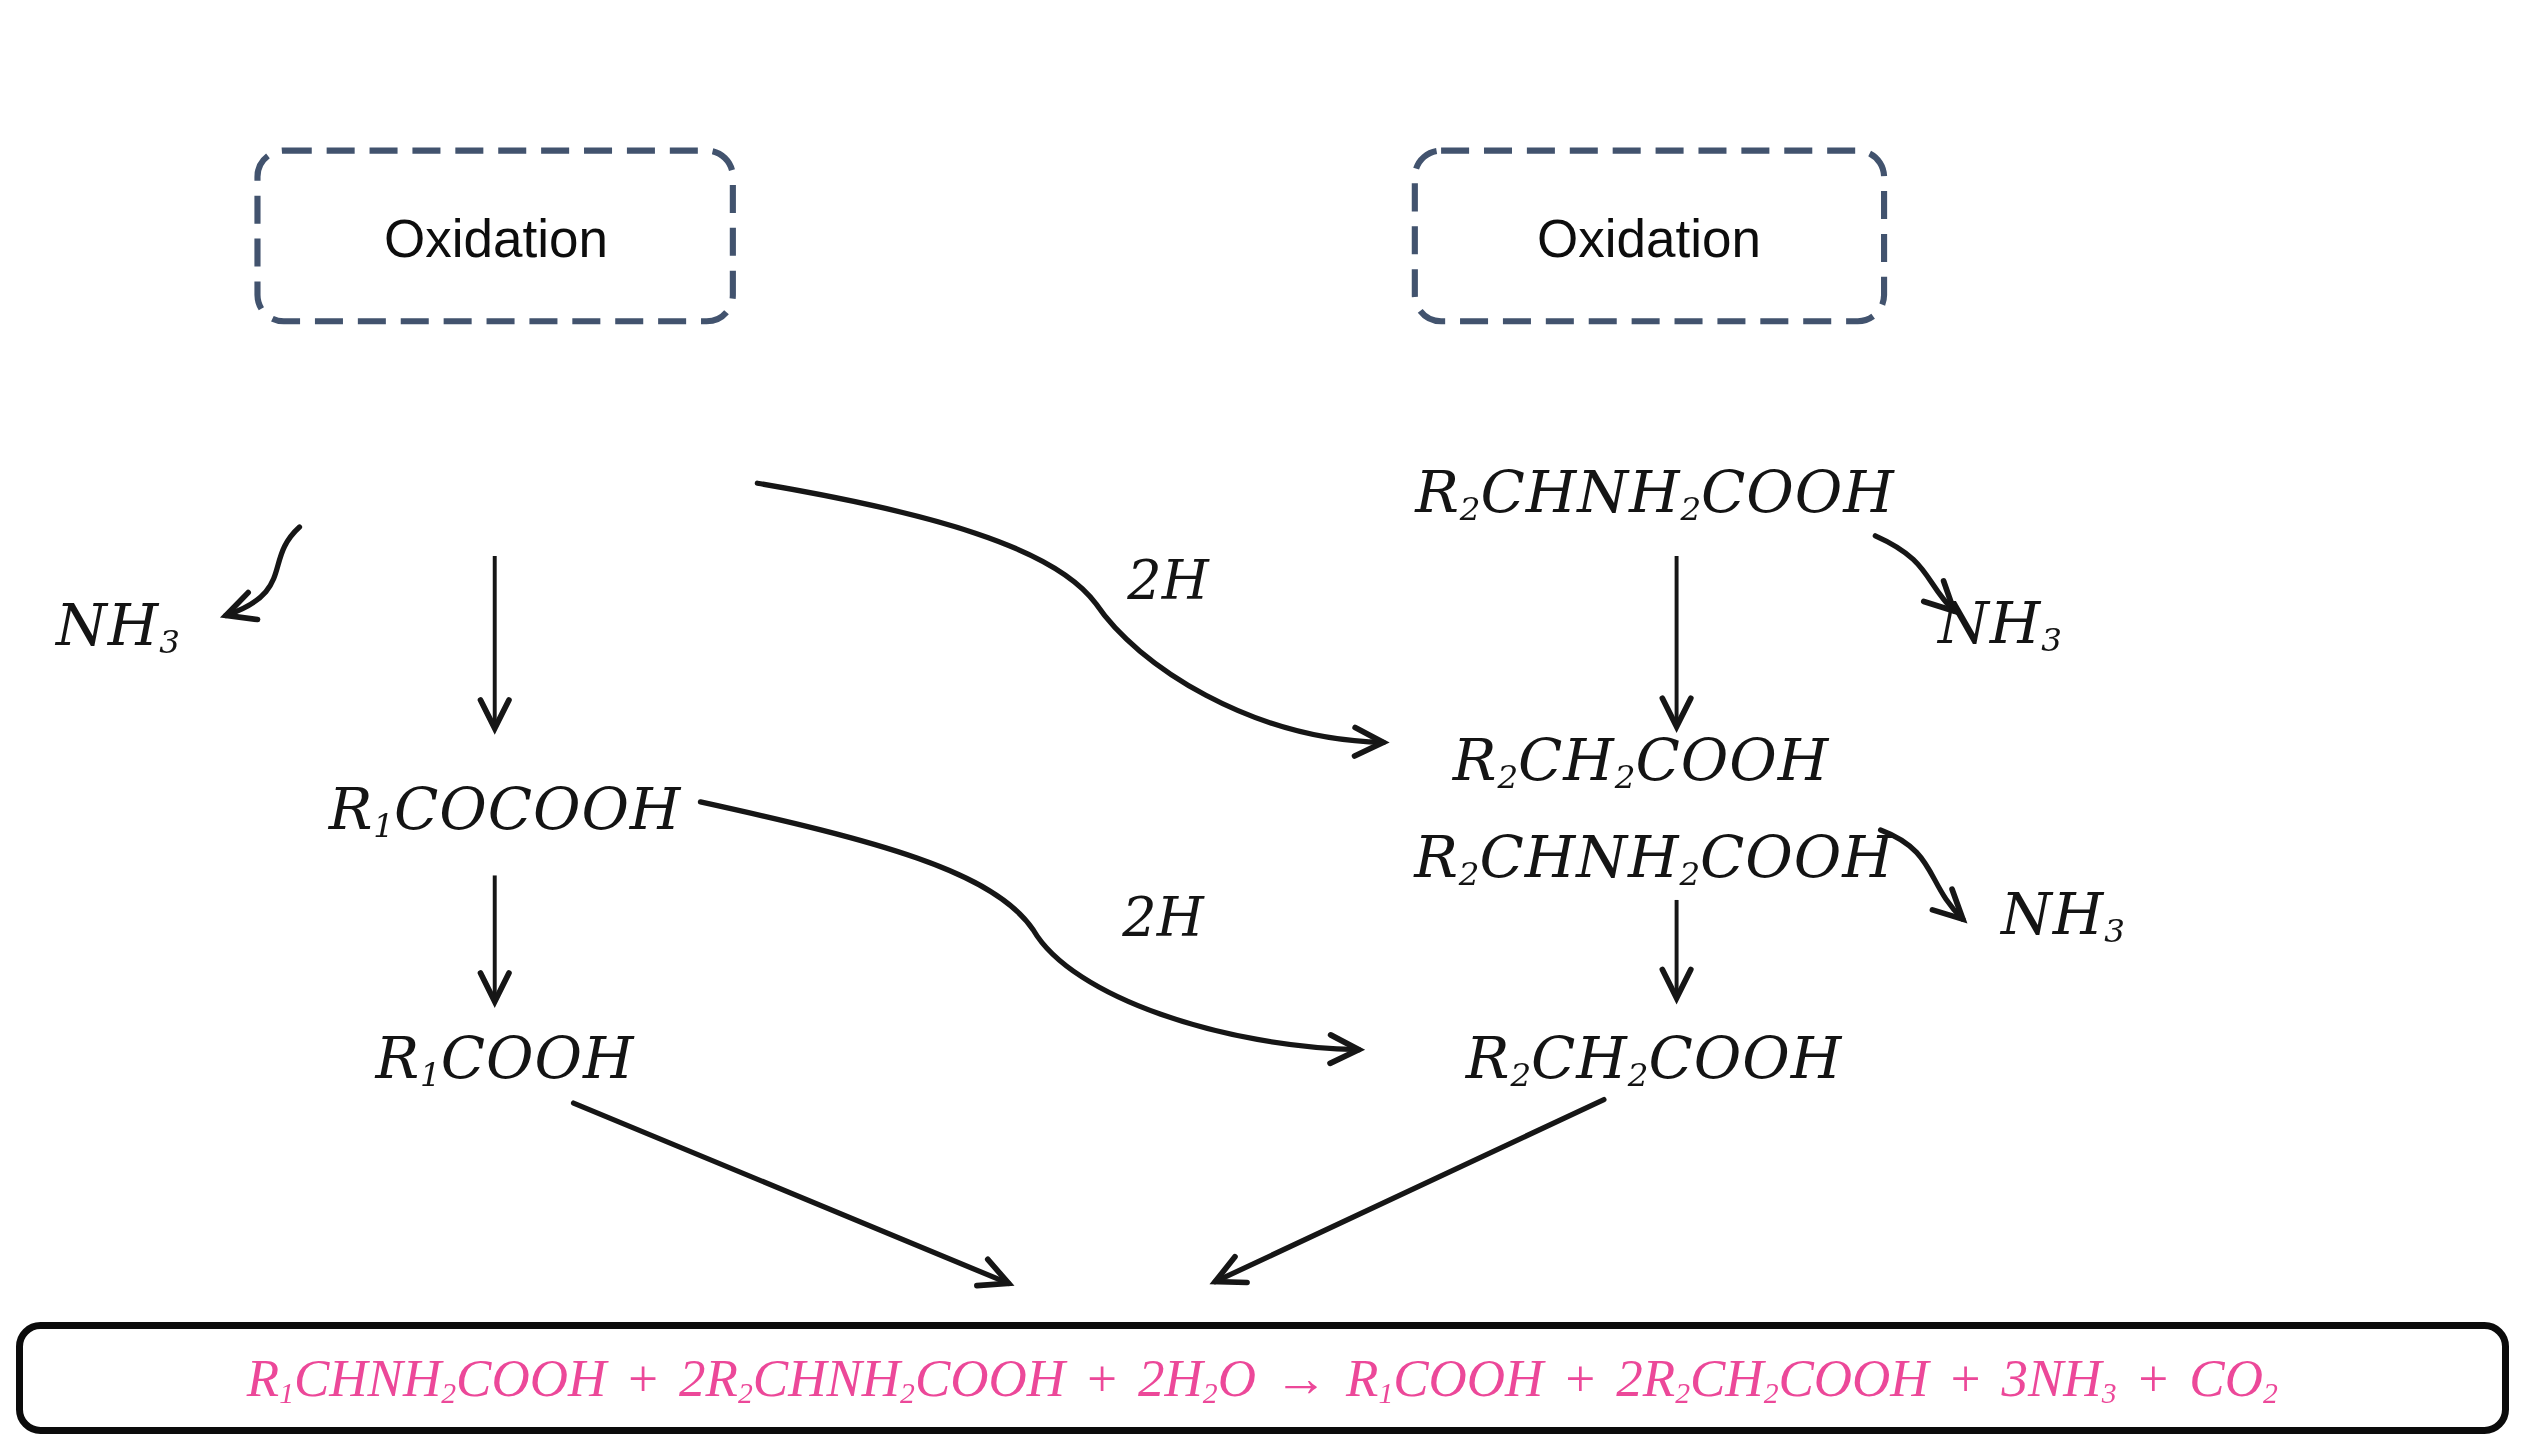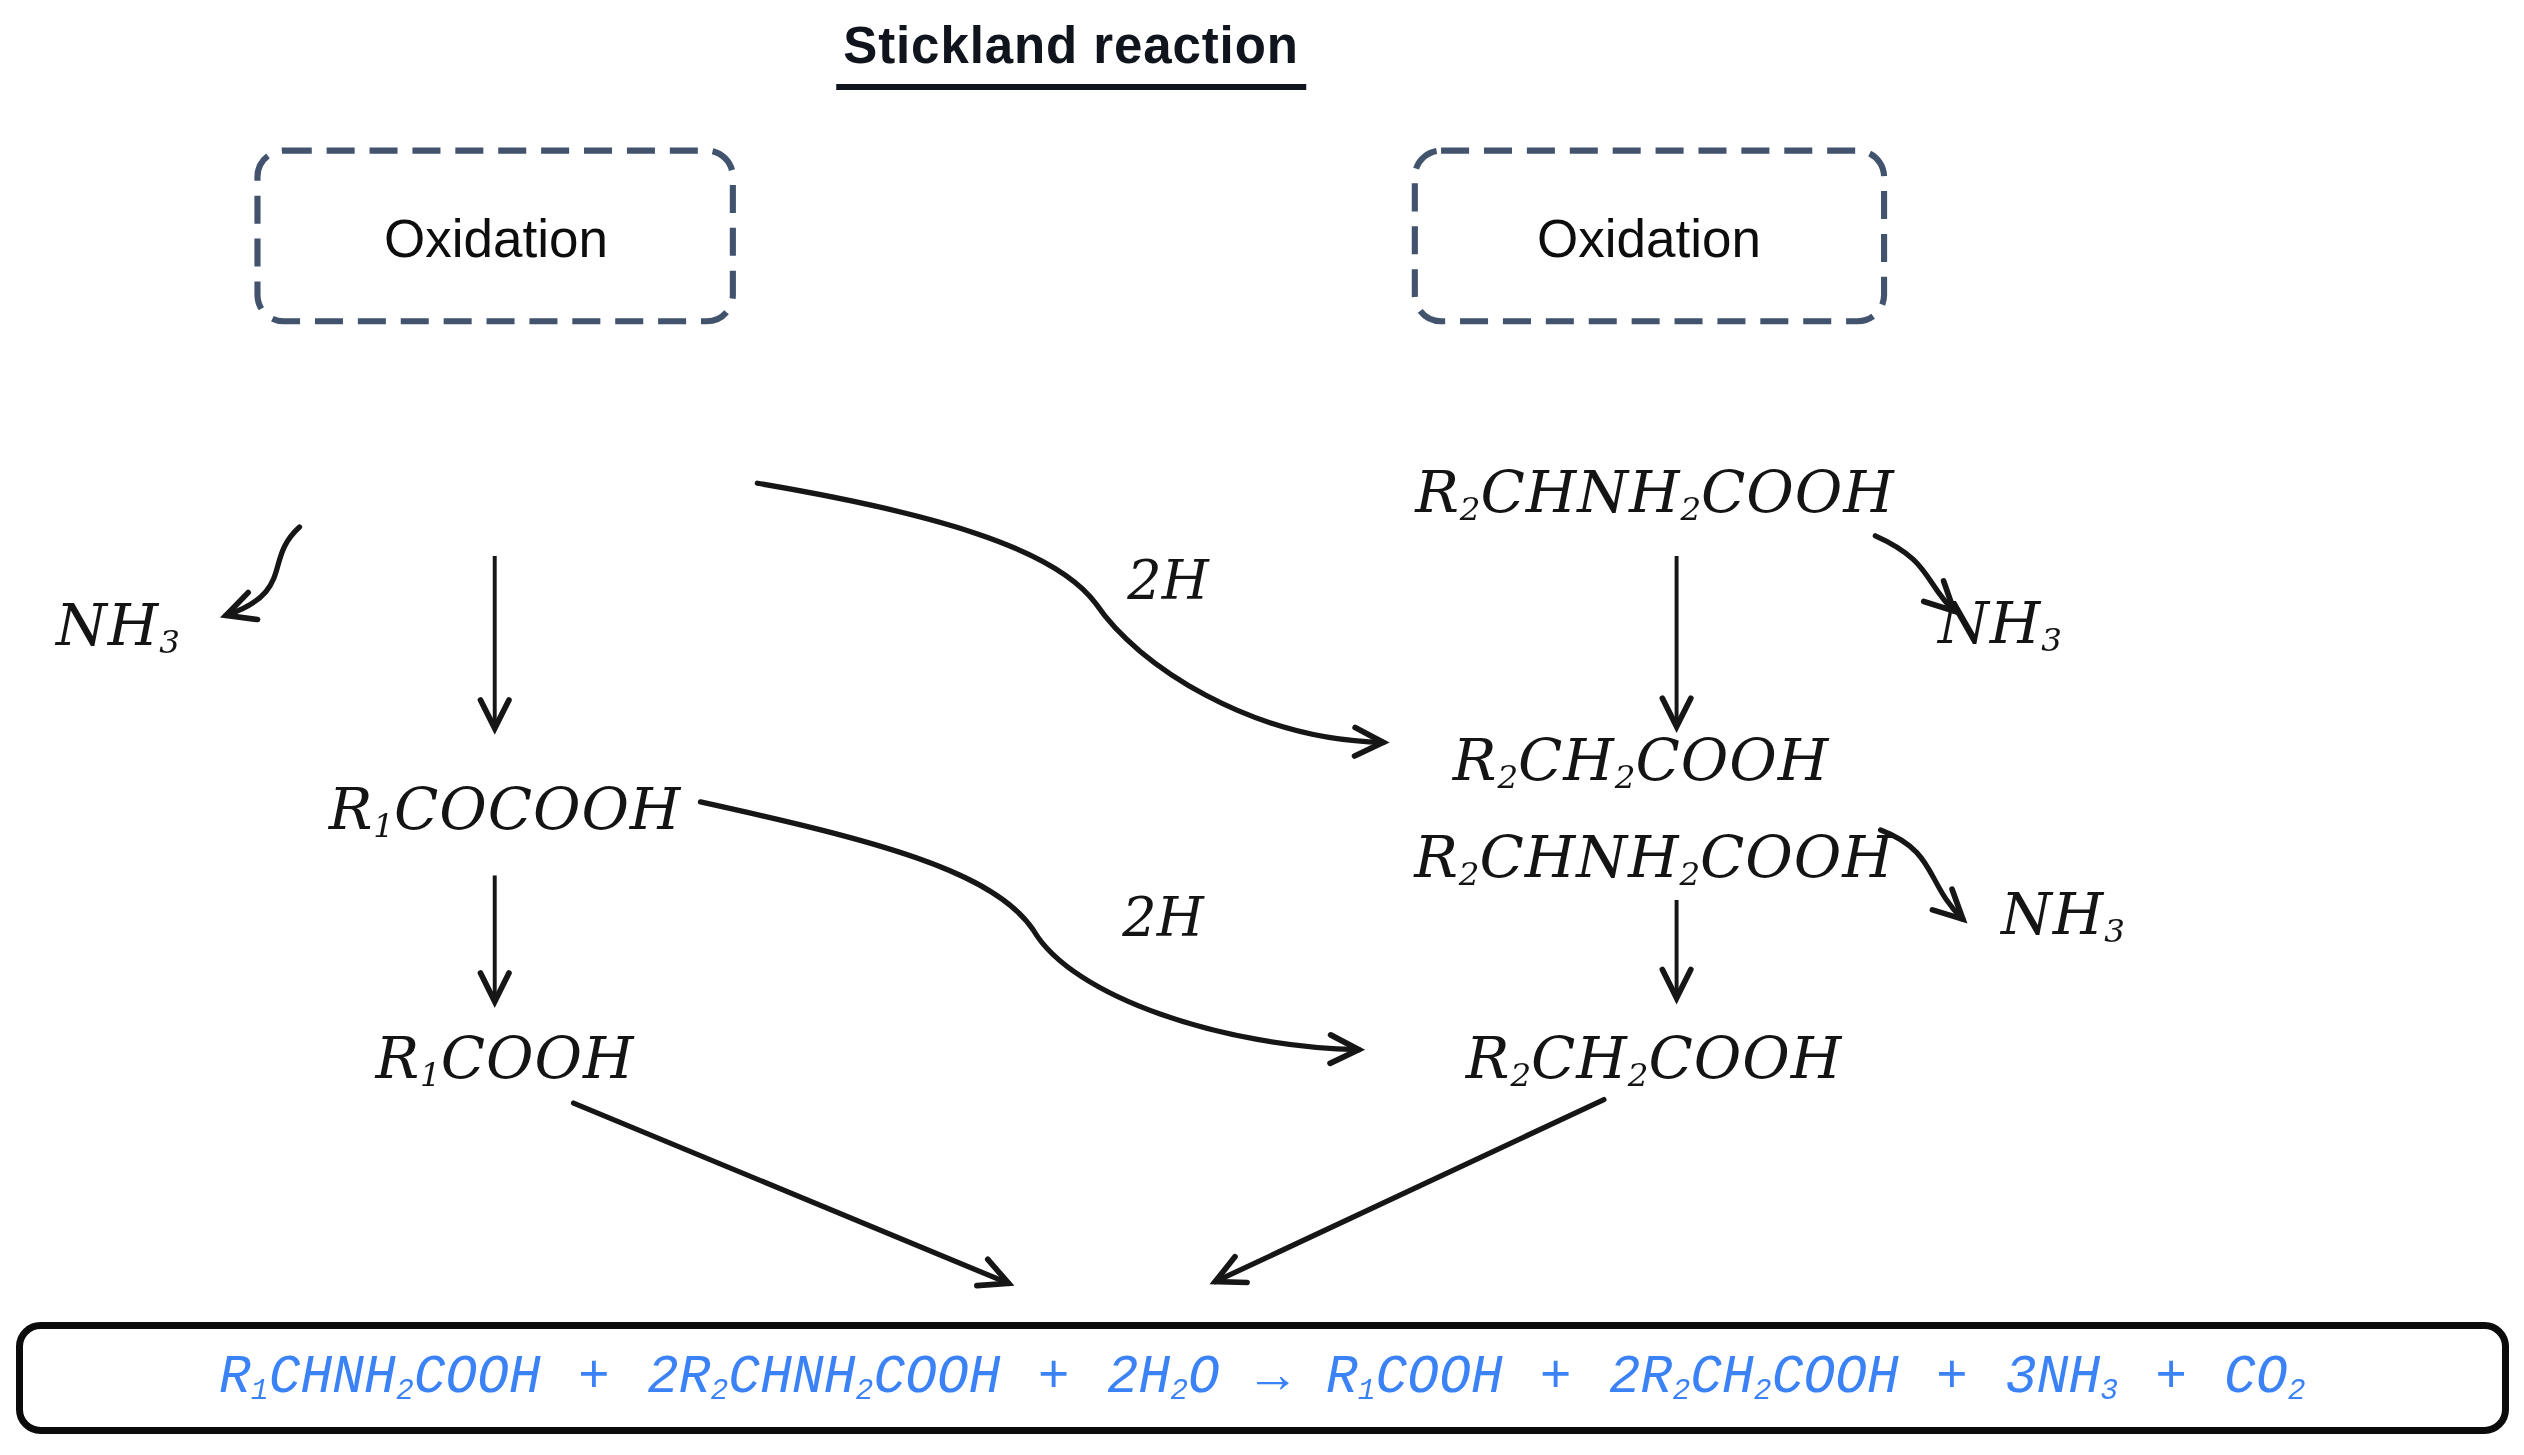--- a/index.html
+++ b/index.html
@@ -89,24 +89,24 @@
     left: 15.8px; top: 1322px;
     width: 2493px; height: 112px;
     box-sizing: border-box;
     border: 7px solid #0b0b0b;
     border-radius: 24.5px;
     display: flex;
     align-items: center;
     justify-content: center;
   }
   .equation-text {
-    font-family: Liberation Mono, monospace;
+    font-family: Liberation Serif, serif;
     font-style: italic;
     font-size: 53px;
-    color: #3b82f6;
+    color: #ec4899;
     white-space: nowrap;
     word-spacing: 5.3px;
   }
   .equation-text sub {
     font-size: 56%;
     line-height: 0;
     vertical-align: -0.24em;
   }
 </style>
 </head>
@@ -133,21 +133,20 @@
 
     <path d="M 2142 612 C 2205 640, 2198 665, 2232 698" fill="none" stroke="#161616" stroke-width="6" stroke-linecap="round" marker-end="url(#ah)"></path>
     <path d="M 1915 635 L 1915 830" fill="none" stroke="#161616" stroke-width="4.5" marker-end="url(#ah)"></path>
     <path d="M 2148 948 C 2212 972, 2200 1010, 2242 1050" fill="none" stroke="#161616" stroke-width="6" stroke-linecap="round" marker-end="url(#ah)"></path>
     <path d="M 1915 1028 L 1915 1140" fill="none" stroke="#161616" stroke-width="4.5" marker-end="url(#ah)"></path>
 
     <path d="M 655 1260 L 1152 1466" fill="none" stroke="#161616" stroke-width="6" stroke-linecap="round" marker-end="url(#ah)"></path>
     <path d="M 1832 1256 L 1388 1464" fill="none" stroke="#161616" stroke-width="6" stroke-linecap="round" marker-end="url(#ah)"></path>
   </svg>
 
-  <div class="title">Stickland reaction</div>
 
   <div class="box-label" id="oxidation-label">Oxidation</div>
   <div class="box-label" id="reduction-label">Oxidation</div>
 
   <div class="formula" id="f-r1-keto"><span>R</span><sub>1</sub><span>COCOOH</span></div>
   <div class="formula" id="f-r1-fatty"><span>R</span><sub>1</sub><span>COOH</span></div>
   <div class="formula" id="f-r2-amino-t"><span>R</span><sub>2</sub><span>CHNH</span><sub>2</sub><span>COOH</span></div>
   <div class="formula" id="f-r2-fatty-t"><span>R</span><sub>2</sub><span>CH</span><sub>2</sub><span>COOH</span></div>
   <div class="formula" id="f-r2-amino-m"><span>R</span><sub>2</sub><span>CHNH</span><sub>2</sub><span>COOH</span></div>
   <div class="formula" id="f-r2-fatty-b"><span>R</span><sub>2</sub><span>CH</span><sub>2</sub><span>COOH</span></div>

